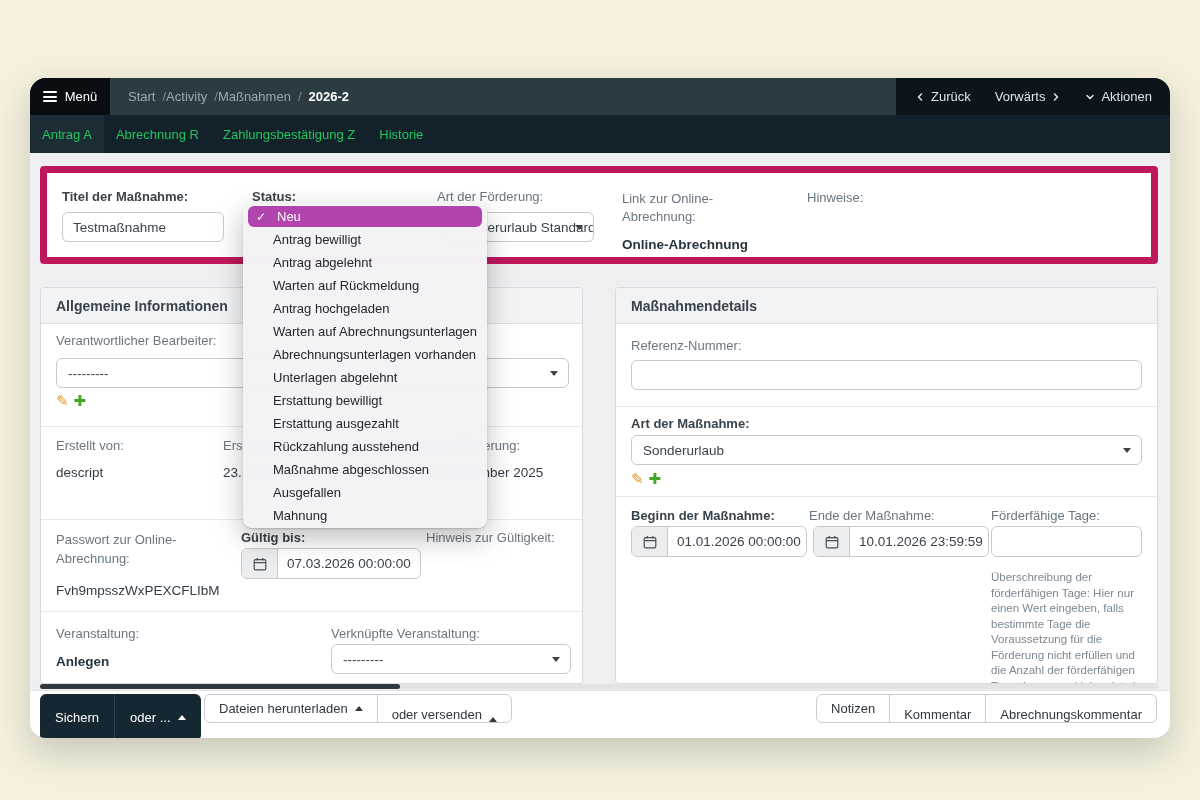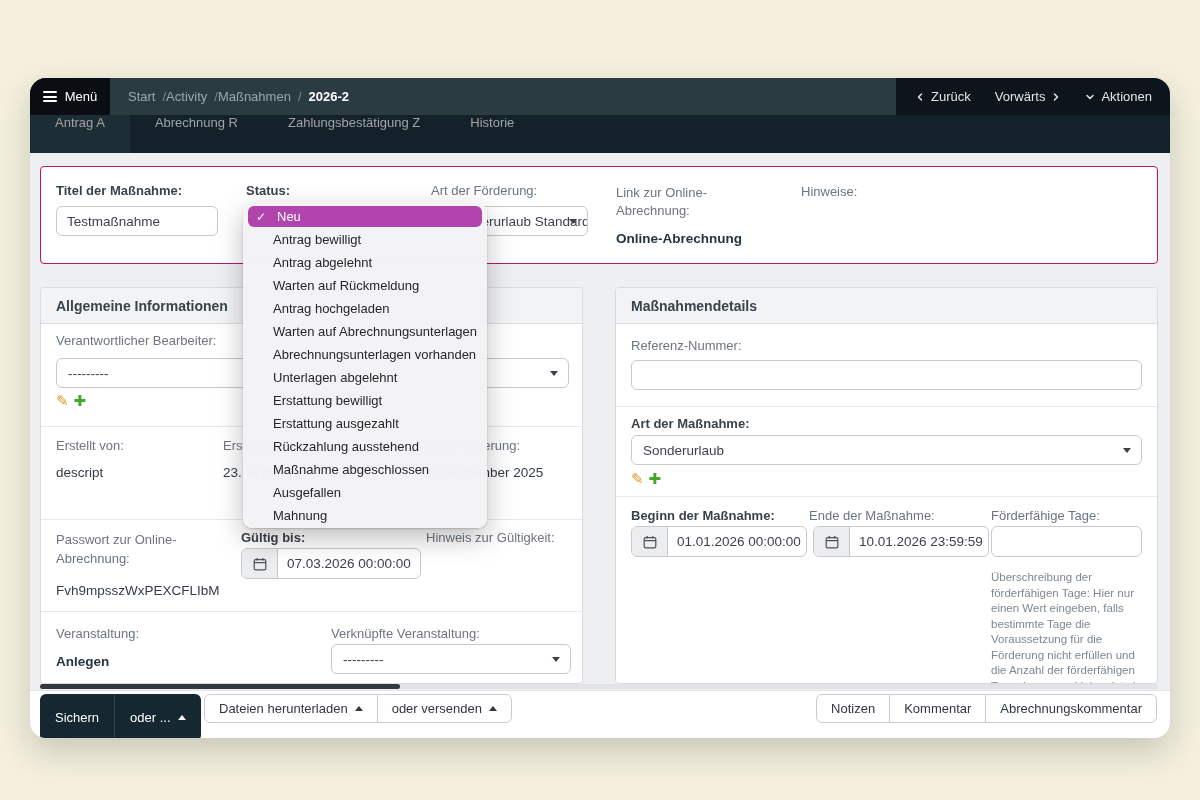--- a/index.html
+++ b/index.html
@@ -14,24 +14,24 @@
   .burger i{width:14px;height:2px;background:#fff;border-radius:1px;display:block}
   .crumbs{background:#2a3b42;flex:0 0 768px;display:flex;align-items:center;padding-left:18px;font-size:13px;color:#9ba8ae;gap:7px;}
   .crumb{cursor:pointer}
   .crumb::after{content:"/";margin-left:7px;color:#7a888e;}
   .crumb-current{color:#fff;font-weight:bold;}
   .topnav{flex:1;display:flex;align-items:center;justify-content:flex-end;padding-right:18px;gap:24px;color:#dfe5e7;font-size:13px;}
   .nav-item{display:flex;align-items:center;gap:6px;cursor:pointer;}
   .chev{display:block}
   
   .tabbar{position:absolute;left:0;top:37px;width:100%;height:38px;background:#13212a;display:flex;}
-  .tab{display:flex;align-items:flex-start;padding:0 25px;color:#a3a3a3;font-size:13px;cursor:pointer;}
+  .tab{display:flex;align-items:center;padding:0 12px;color:#22c55e;font-size:13px;cursor:pointer;}
   .tab.active{background:#1d2d35;}
   
-  .card{position:absolute;left:10px;top:88px;width:1118px;height:98px;background:#fff;border:1px solid #be185d;border-radius:4px;box-sizing:border-box;padding-left:48px;}
+  .card{position:absolute;left:10px;top:88px;width:1118px;height:98px;background:#fff;border:7px solid #be185d;border-radius:4px;box-sizing:border-box;padding-left:48px;}
   .panel{position:absolute;background:#fff;border:1px solid #d8dadd;border-radius:4px;overflow:hidden;box-sizing:border-box;}
   .panel-h{height:35px;background:#f2f3f5;border-bottom:1px solid #dcdee1;display:flex;align-items:center;padding-left:15px;font-weight:bold;font-size:14px;color:#39434b;}
   .lbl{position:absolute;font-size:13px;color:#6b7680;white-space:nowrap;}
   .blbl{position:absolute;font-size:13px;font-weight:bold;color:#39434b;white-space:nowrap;}
   .val{position:absolute;font-size:13.5px;color:#333d46;white-space:nowrap;}
   .link{font-weight:bold;color:#273540;cursor:pointer;}
   .inp{position:absolute;height:30px;border:1px solid #c6c9cd;border-radius:6px;background:#fff;
        font:13.5px "Liberation Sans",sans-serif;color:#3c434a;padding:0 10px;box-sizing:border-box;outline:none;}
   .select{position:absolute;height:30px;border:1px solid #c6c9cd;border-radius:6px;background:#fff;display:flex;align-items:center;
           padding:0 26px 0 11px;font-size:13.5px;color:#3c434a;box-sizing:border-box;overflow:hidden;white-space:nowrap;cursor:pointer;}
@@ -53,21 +53,21 @@
   .check::before{content:"✓";}
   .opt.selected{background:var(--accent,#b144ad);color:#fff;border-radius:6px;margin:0 5px 1px 5px;height:21px;padding-left:29px;}
   .opt.selected .check{visibility:visible;left:8px;}
   
   .bbar{position:absolute;left:0;top:612px;width:100%;height:48px;background:#fff;border-top:1px solid #e2e4e6;}
   .btn-dark-group{position:absolute;left:10px;top:3px;height:47px;background:var(--dark,#152730);border-radius:6px;display:flex;align-items:stretch;color:#fff;overflow:hidden;}
   .btn-dark{display:flex;align-items:center;padding:0 15px;font-size:13px;gap:7px;cursor:pointer;}
   .btn-dark + .btn-dark{border-left:1px solid #31434d;}
   .btn-group{position:absolute;top:3px;height:29px;background:#fff;border:1px solid #c9ccd0;border-radius:6px;display:flex;box-sizing:border-box;overflow:hidden;}
   .btn-w{display:flex;align-items:center;padding:0 14px;font-size:13px;color:#2f3840;gap:7px;cursor:pointer;white-space:nowrap;}
-  .btn-w + .btn-w{border-left:1px solid #c9ccd0;}
+  .btn-w + .btn-w{border-left:1px solid #c9ccd0;align-items:flex-end;}
   .caret-up{width:0;height:0;border-left:4px solid transparent;border-right:4px solid transparent;border-bottom:5px solid currentColor;display:block;}
   
   .scroll-track{position:absolute;left:10px;top:606px;width:1118px;height:5px;background:#e2e3e5;border-radius:3px;}
   .scroll-thumb{position:absolute;left:0;top:0;width:360px;height:5px;background:#32383d;border-radius:3px;cursor:grab;}
 </style>
 </head>
 <body>
 
 <div class="window">
 

